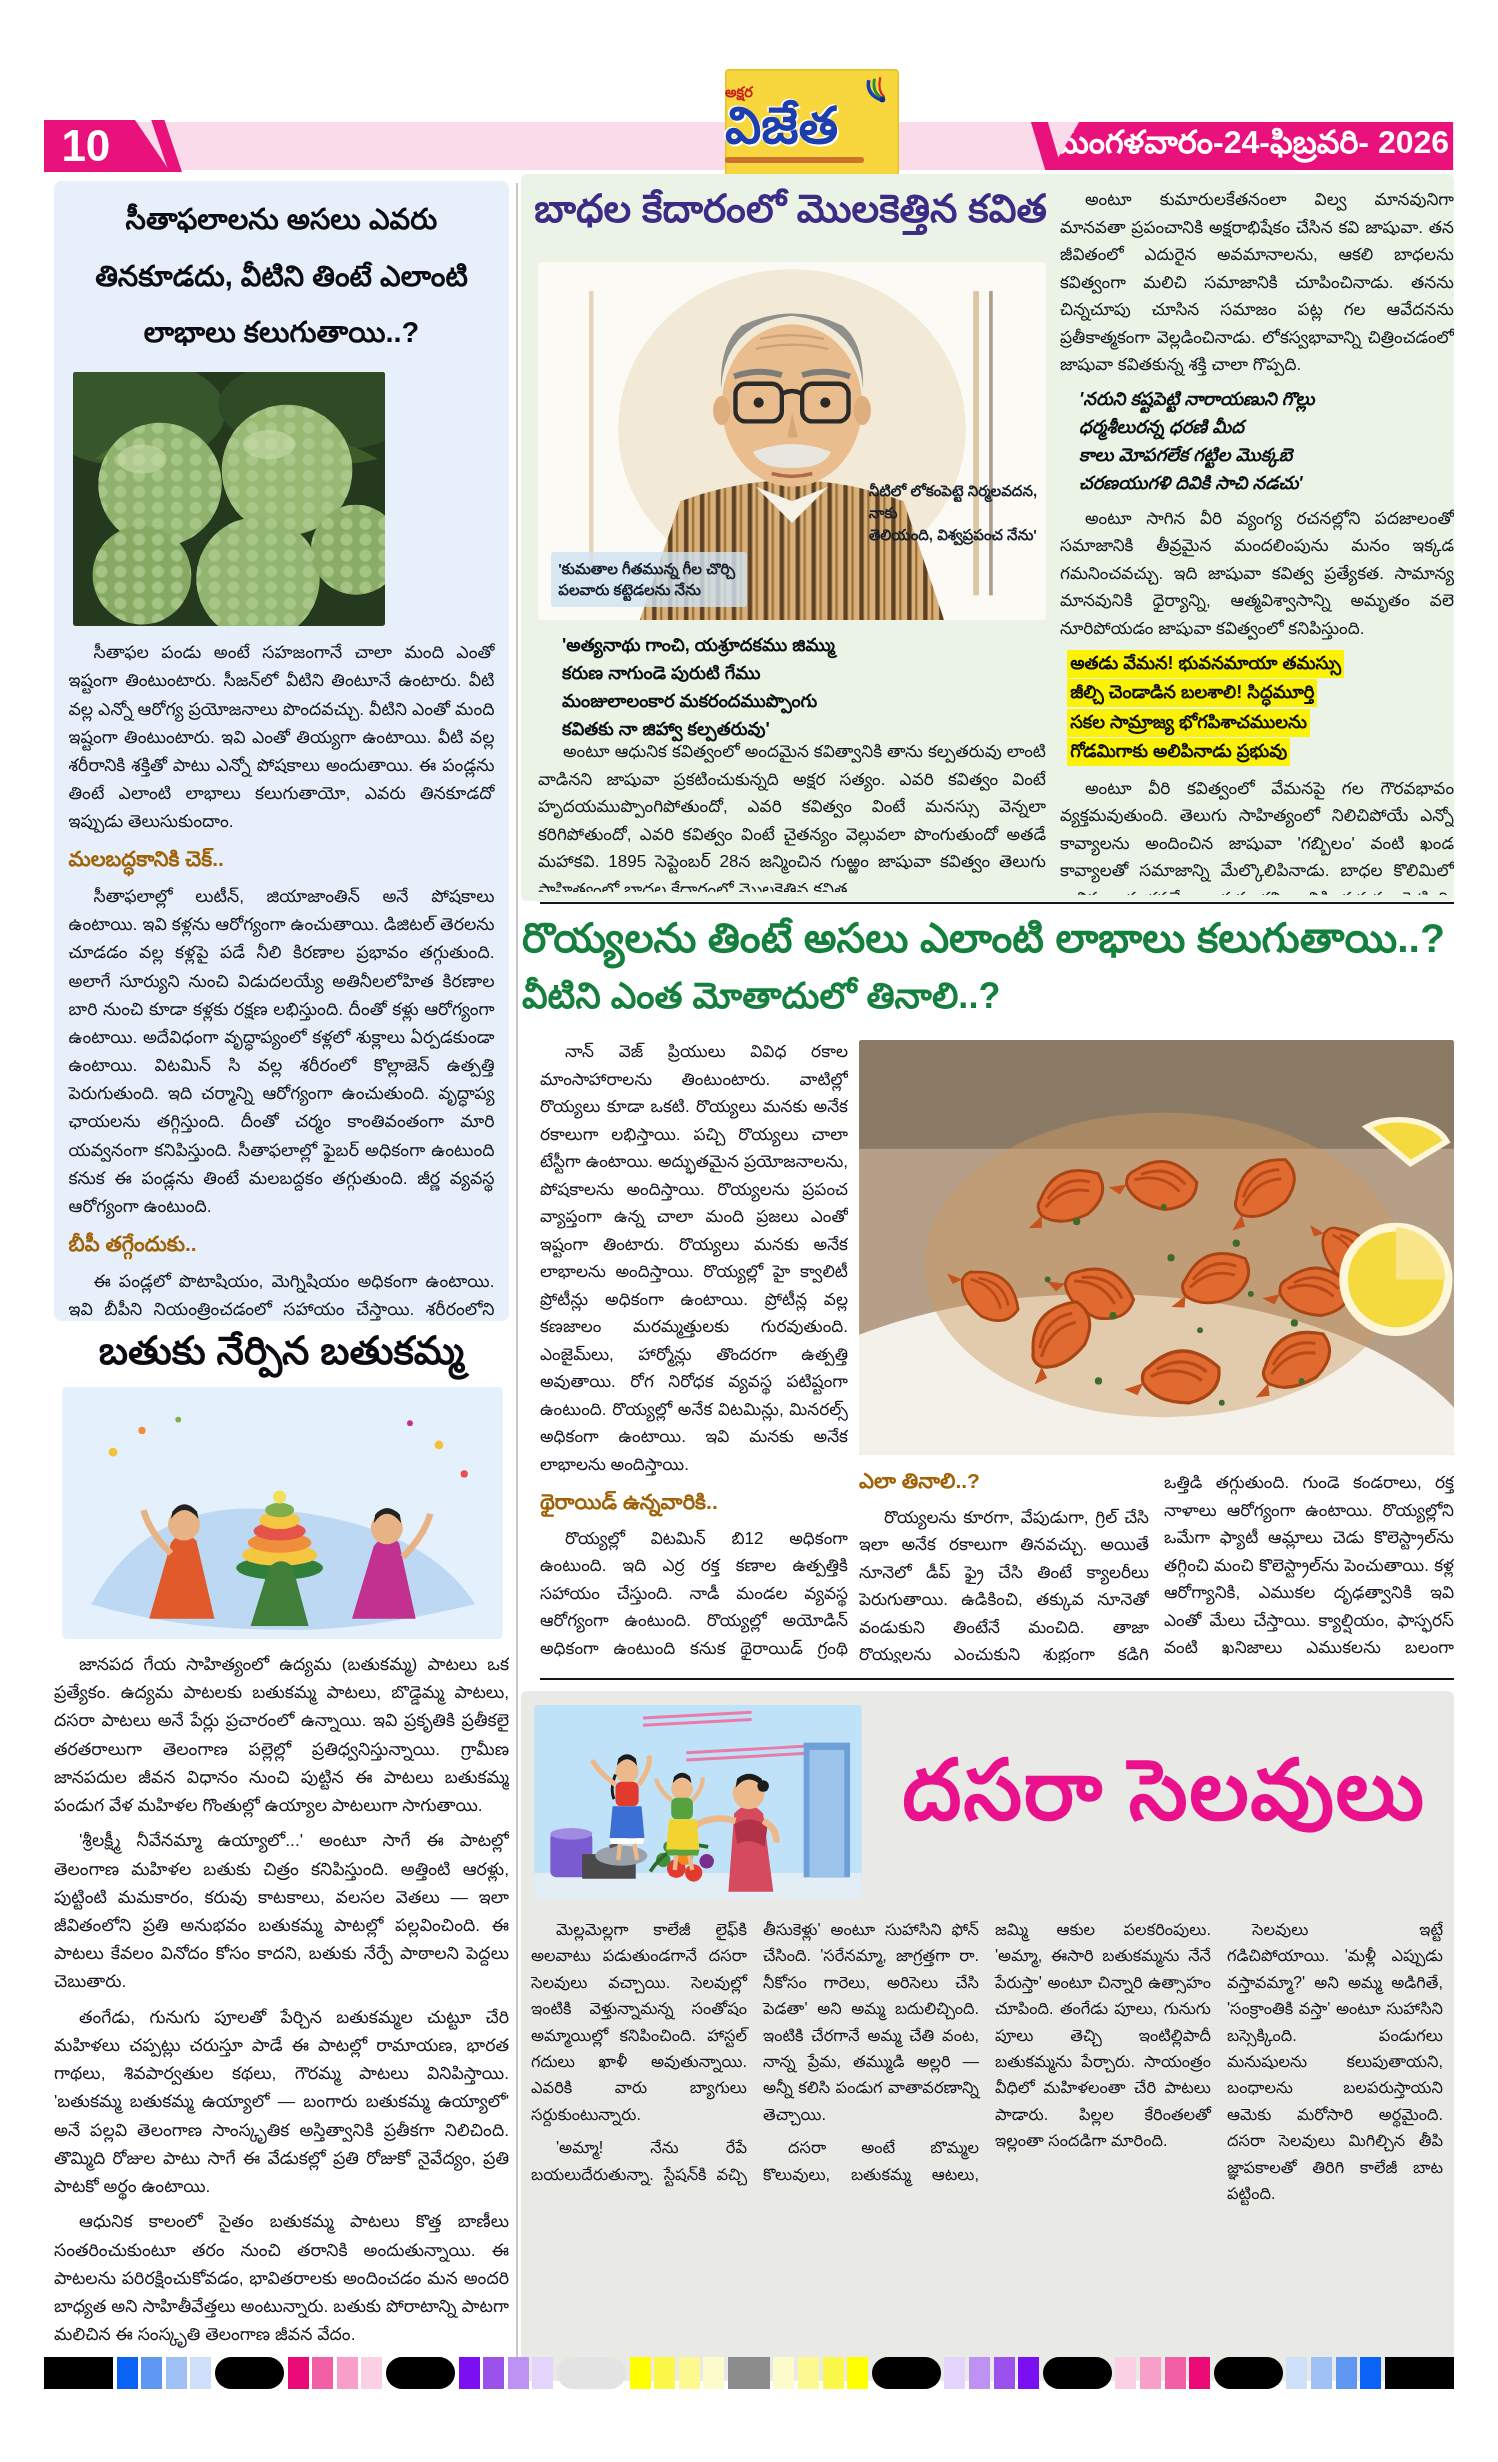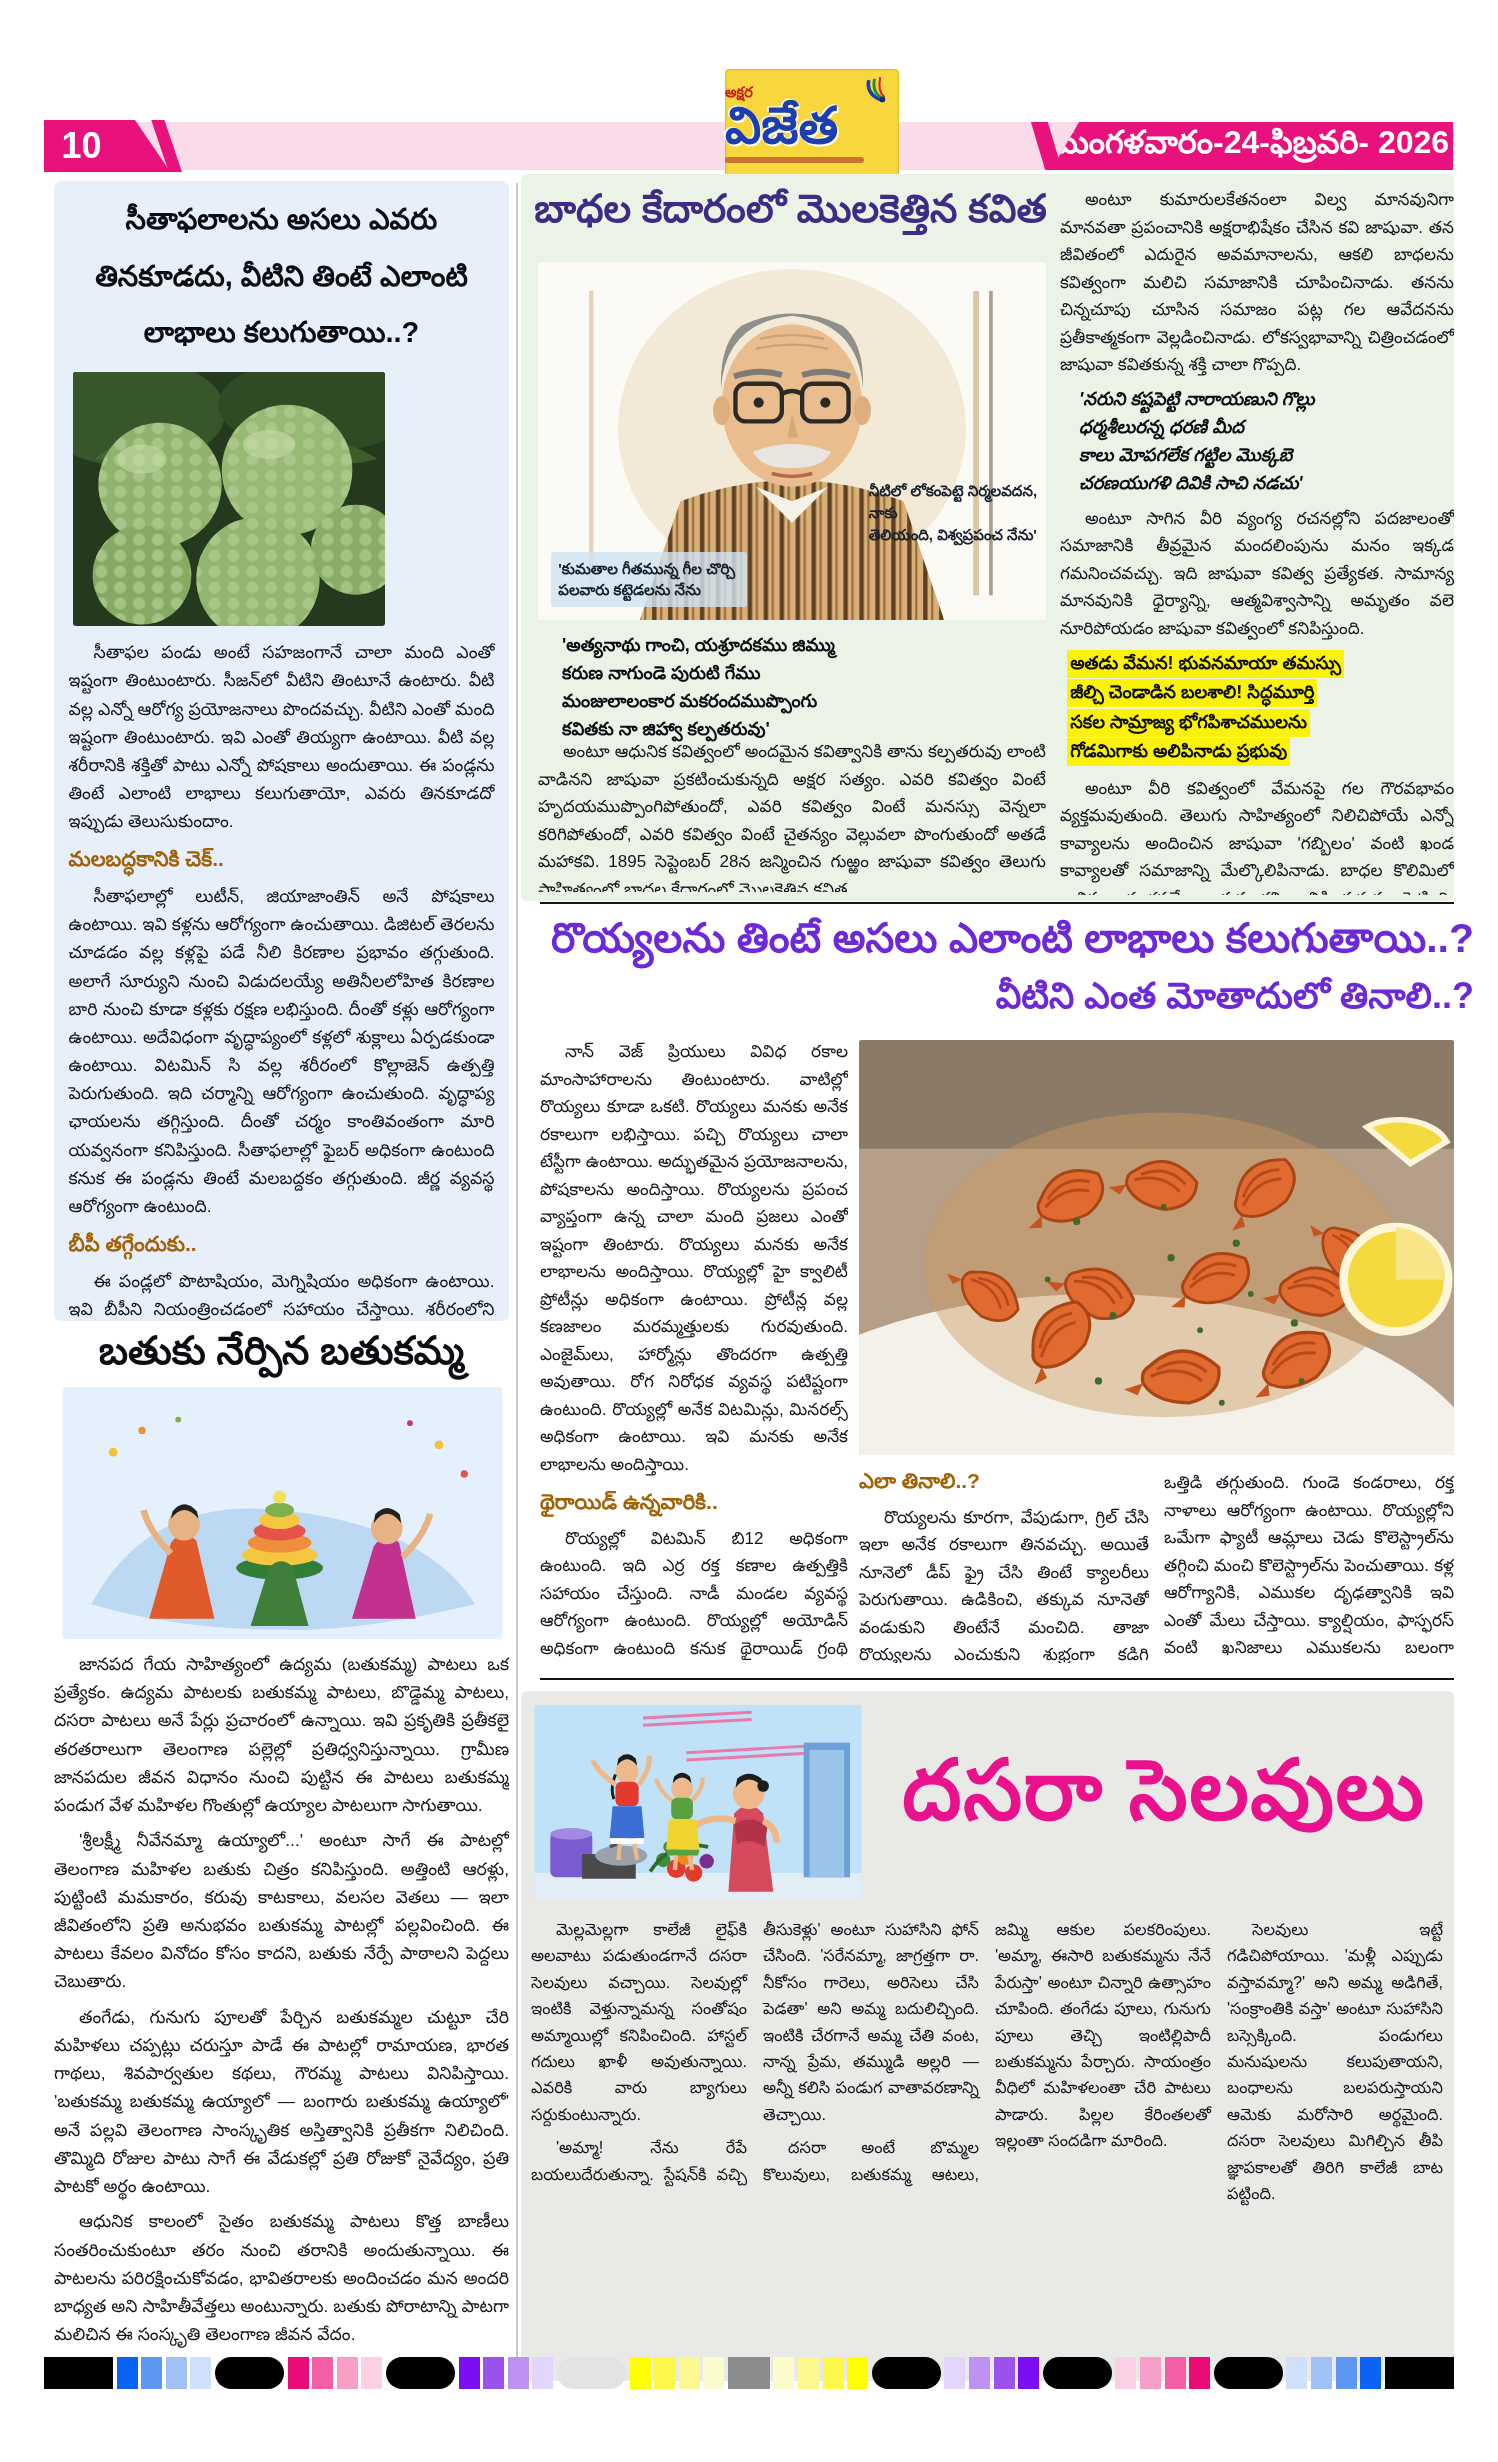--- a/index.html
+++ b/index.html
@@ -5,42 +5,42 @@
   html,body{margin:0;padding:0;background:#ffffff;}
   #page{position:relative;width:1499px;height:2462px;background:#ffffff;overflow:hidden;
         font-family:"Liberation Sans",sans-serif;color:#12141c;}
   .abs{position:absolute;}
   .just{text-align:justify;}
   .hidden-of{overflow:hidden;}
   p.np{margin:0 0 7.3px 0;text-indent:25px;line-height:1.62;}
   .subhead{font-weight:800;font-size:21px;margin:11.6px 0 5.8px 0;color:#a16207;}
   
   .strip{background:#fadbe9;}
-  .pagenum{background:#e9117c;color:#fff;font-weight:800;font-size:36px;
+  .pagenum{background:#e9117c;color:#fff;font-weight:800;font-size:44px;
            display:flex;align-items:center;padding-left:17.4px;
            clip-path:polygon(0 0,72% 0,100% 100%,0 100%);}
   .pagenum-slash{background:#e9117c;clip-path:polygon(30% 0,60% 0,100% 100%,70% 100%);}
   .datebanner{background:#e9117c;color:#fff;font-weight:800;font-size:32px;
               display:flex;align-items:center;justify-content:center;
               clip-path:polygon(7% 0,100% 0,100% 100%,0 100%);}
   .dateslash{background:#e9117c;clip-path:polygon(26% 0,52% 0,74% 100%,48% 100%);}
   .masthead{background:#f8d73e;border-radius:4.4px;box-shadow:0 0 0 1.5px #e3c32a inset;
             display:flex;flex-direction:column;justify-content:center;}
   .masthead .top{color:#c81a1a;font-weight:800;font-size:14.5px;line-height:1;}
   .masthead .title{color:#1d3fae;font-weight:800;font-size:51px;line-height:1.05;
                    text-shadow:1.5px 1.5px 0 #fff,-1.5px -1.5px 0 #fff;}
   .masthead .cities{width:80%;height:5.8px;background:#a32020;opacity:.55;border-radius:2.9px;margin-top:4.4px;}
   
   .box-blue{background:#e7effa;border-radius:7.3px;}
   .box-green{background:#eaf3e5;border-radius:5.8px;}
   .box-gray{background:#e9e9e6;border-radius:5.8px;}
   .h-sitaphal{font-weight:800;font-size:29px;line-height:1.95;text-align:center;color:#0b0d13;}
   .h-poem{font-weight:800;font-size:39px;color:#3d2b85;text-align:center;line-height:1.15;}
   .h-batukamma{font-weight:800;font-size:39px;color:#0b0d13;text-align:center;}
-  .h-red{font-weight:800;color:#6d28d9;text-align:right;margin-left:20px;}
+  .h-red{font-weight:800;color:#15803d;text-align:left;}
   .h-dasara{font-weight:800;font-size:84px;color:#e9118c;text-align:center;letter-spacing:1.5px;}
   .verse{font-weight:800;font-size:18px;line-height:1.55;color:#0c0e14;}
   .verse .hl{background:#fbf207;padding:0 2.9px;display:inline-block;margin-bottom:1.5px;}
   .smallcap{font-weight:800;font-size:15px;line-height:1.45;color:#17202c;}
   .rule{background:#14141a;}
   .vline{background:#c9c9c9;}
   .colbar{display:flex;align-items:stretch;gap:3.6px;}
   .colbar>div{height:100%;}
   .body24{font-size:17.4px;}
   .body23{font-size:17px;}

